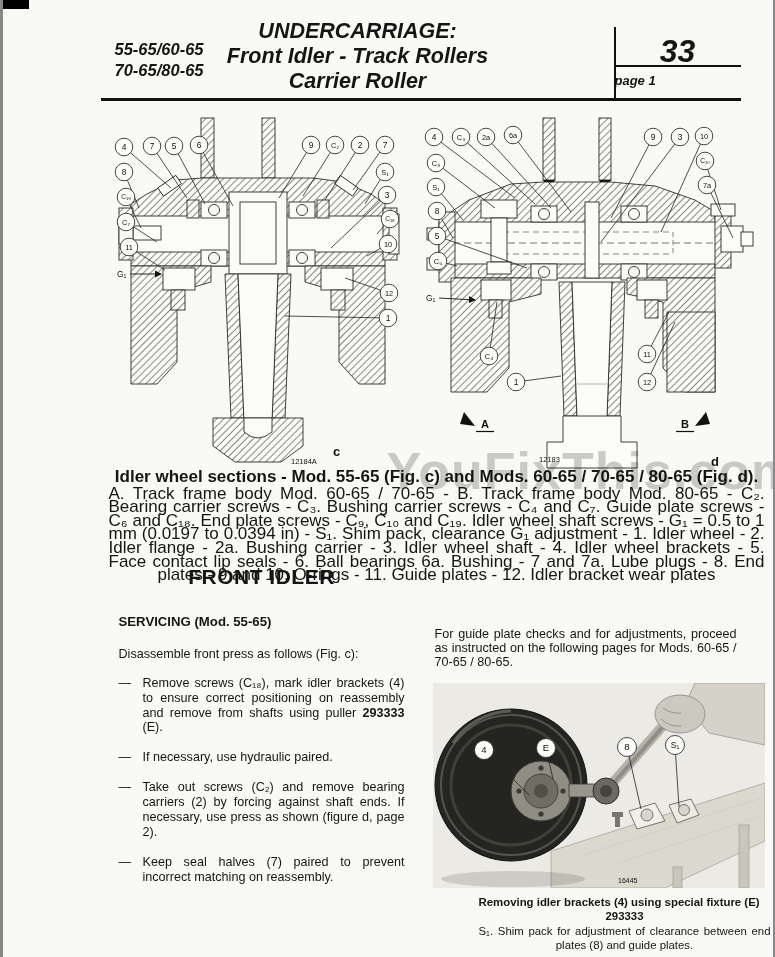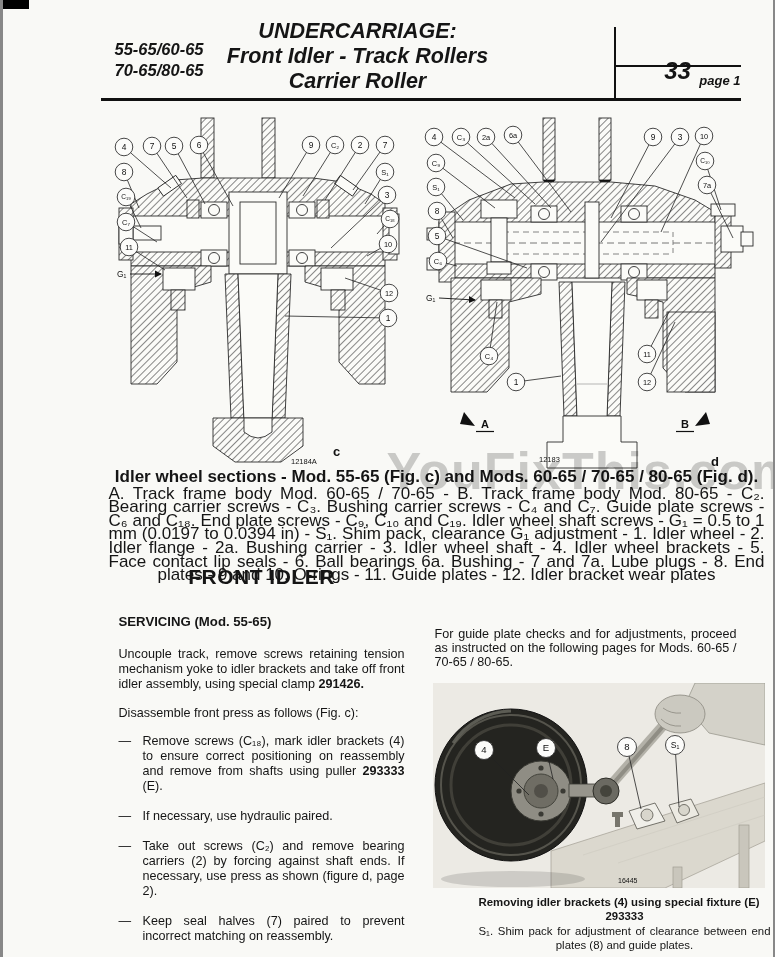--- a/index.html
+++ b/index.html
@@ -3,23 +3,23 @@
 <meta charset="utf-8">
 <style>
   html,body{margin:0;padding:0;background:#888;}
   .page{position:relative;width:770px;height:957px;margin:0 auto;background:#f9f9f6;
         font-family:"Liberation Sans","DejaVu Sans",sans-serif;color:#151515;overflow:hidden;}
   .corner-mark{position:absolute;left:0;top:0;width:26px;height:9px;background:#000;}
   
   .models{position:absolute;left:112px;top:39px;font-style:italic;font-weight:bold;font-size:16.5px;line-height:21px;}
   .title{position:absolute;left:98px;top:19px;width:514px;text-align:center;font-style:italic;font-weight:bold;font-size:21.5px;line-height:25px;}
   .vdiv{position:absolute;left:611px;top:27px;width:2px;height:73px;background:#111;}
-  .secnum{position:absolute;left:612px;top:33px;width:126px;text-align:center;font-weight:bold;font-style:italic;font-size:24px;margin-top:24px;}
+  .secnum{position:absolute;left:612px;top:33px;width:126px;text-align:center;font-weight:bold;font-style:italic;font-size:32px;}
   .rule33{position:absolute;left:612px;top:65px;width:126px;height:2px;background:#111;}
-  .pagelbl{position:absolute;left:612px;top:73px;width:126px;text-align:right;font-weight:bold;font-style:italic;font-size:13px;}
+  .pagelbl{position:absolute;left:612px;top:73px;width:126px;text-align:left;font-weight:bold;font-style:italic;font-size:13px;}
   .mainrule{position:absolute;left:98px;top:98px;width:640px;height:3px;background:#111;}
   
   .figc{position:absolute;left:110px;top:116px;width:290px;height:354px;}
   .figd{position:absolute;left:420px;top:116px;width:340px;height:354px;}
   svg{display:block;width:100%;height:100%;}
   svg text{font-family:"Liberation Sans","DejaVu Sans",sans-serif;fill:#111;}
   .watermark{position:absolute;left:384px;top:441px;font-size:52px;font-weight:bold;color:#9e9e9e;
              opacity:.5;letter-spacing:1px;white-space:nowrap;z-index:6;mix-blend-mode:multiply;pointer-events:none;}
   
   .figcap{position:absolute;left:106px;top:470px;width:656px;font-size:17px;line-height:13.6px;z-index:4;}
@@ -300,21 +300,20 @@
 
   <div class="figcap">
     <div class="t">Idler wheel sections - Mod. 55-65 (Fig. c) and Mods. 60-65 / 70-65 / 80-65 (Fig. d).</div>
     <div class="b">A. Track frame body Mod. 60-65 / 70-65 - B. Track frame body Mod. 80-65 - C₂. Bearing carrier screws - C₃. Bushing carrier screws - C₄ and C₇. Guide plate screws - C₆ and C₁₈. End plate screws - C₉, C₁₀ and C₁₉. Idler wheel shaft screws - G₁ = 0.5 to 1 mm (0.0197 to 0.0394 in) - S₁. Shim pack, clearance G₁ adjustment - 1. Idler wheel - 2. Idler flange - 2a. Bushing carrier - 3. Idler wheel shaft - 4. Idler wheel brackets - 5. Face contact lip seals - 6. Ball bearings 6a. Bushing - 7 and 7a. Lube plugs - 8. End plates - 9 and 10. O-rings - 11. Guide plates - 12. Idler bracket wear plates</div>
   </div>
 
   <div class="leftcol">
     <div class="fi-title">FRONT IDLER</div>
     <div class="svc">SERVICING (Mod. 55-65)</div>
     <div id="paras">
-        <p><span>Uncouple track, remove screws retaining tension mechanism yoke to idler brackets and take off front idler assembly, using special clamp </span><b>291426.</b></p>
         <p><span>Disassemble front press as follows (Fig. c):</span></p>
       </div>
     <div id="bullets">
         <div class="bullet">
           <span class="dash">—</span>
           <div class="btxt"><span>Remove screws (C₁₈), mark idler brackets (4) to ensure correct positioning on reassembly and remove from shafts using puller </span><b>293333</b><span> (E).</span></div>
         </div>
         <div class="bullet">
           <span class="dash">—</span>
           <div class="btxt"><span>If necessary, use hydraulic paired.</span></div>

